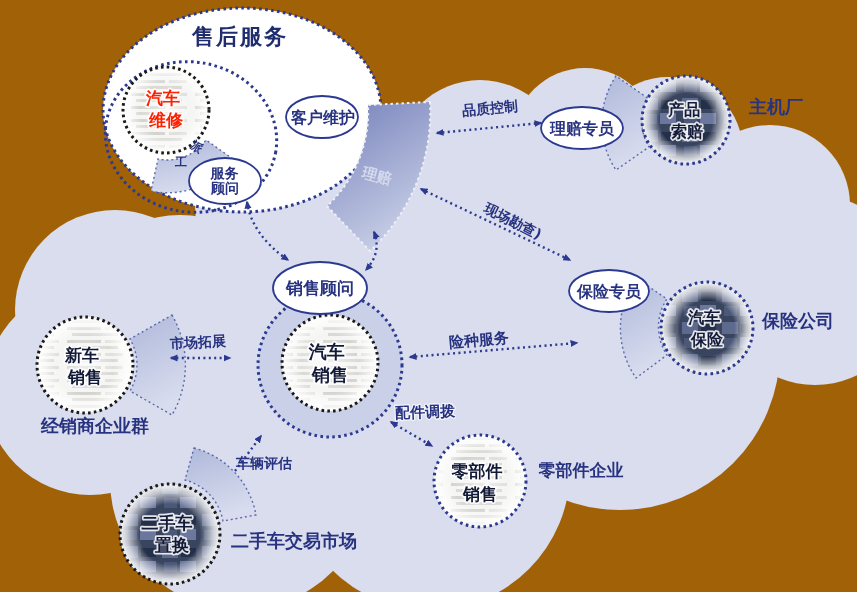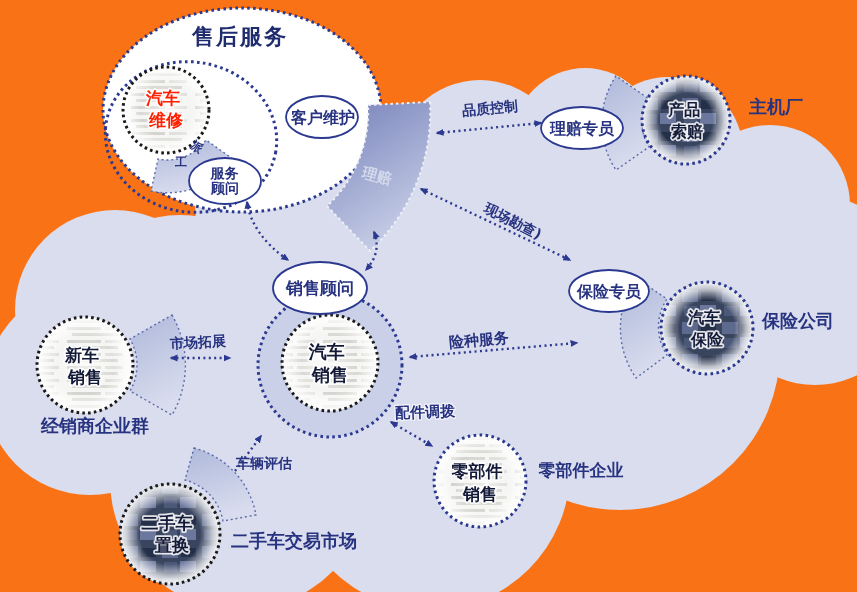--- a/index.html
+++ b/index.html
@@ -1,16 +1,16 @@
 <!DOCTYPE html>
 <html><head>
 <meta charset="utf-8">
 <style>
   html,body{margin:0;padding:0;background:#ffffff;}
-  #stage{position:relative;width:857px;height:592px;background:#f97316;overflow:hidden;
+  #stage{position:relative;width:857px;height:592px;background:#a16207;overflow:hidden;
          font-family:"DejaVu Sans",sans-serif;}
   svg text{font-family:"DejaVu Sans",sans-serif;font-weight:bold;}
   .t-navy{fill:#273380;}
   .t-title{fill:#1f2c6e;letter-spacing:2px;}
   .t-dark{fill:#131a38;}
   .t-red{fill:#ff2000;}
   .t-wedge{fill:#d4daec;}
   .halo{paint-order:stroke fill;stroke:#ffffff;stroke-opacity:.85;stroke-width:3.5px;stroke-linejoin:round;}
   .halo2{paint-order:stroke fill;stroke:#ffffff;stroke-opacity:.7;stroke-width:2.5px;stroke-linejoin:round;}
   .dot-navy{fill:none;stroke:#2b3990;stroke-width:3;stroke-dasharray:2.6 3.4;}

